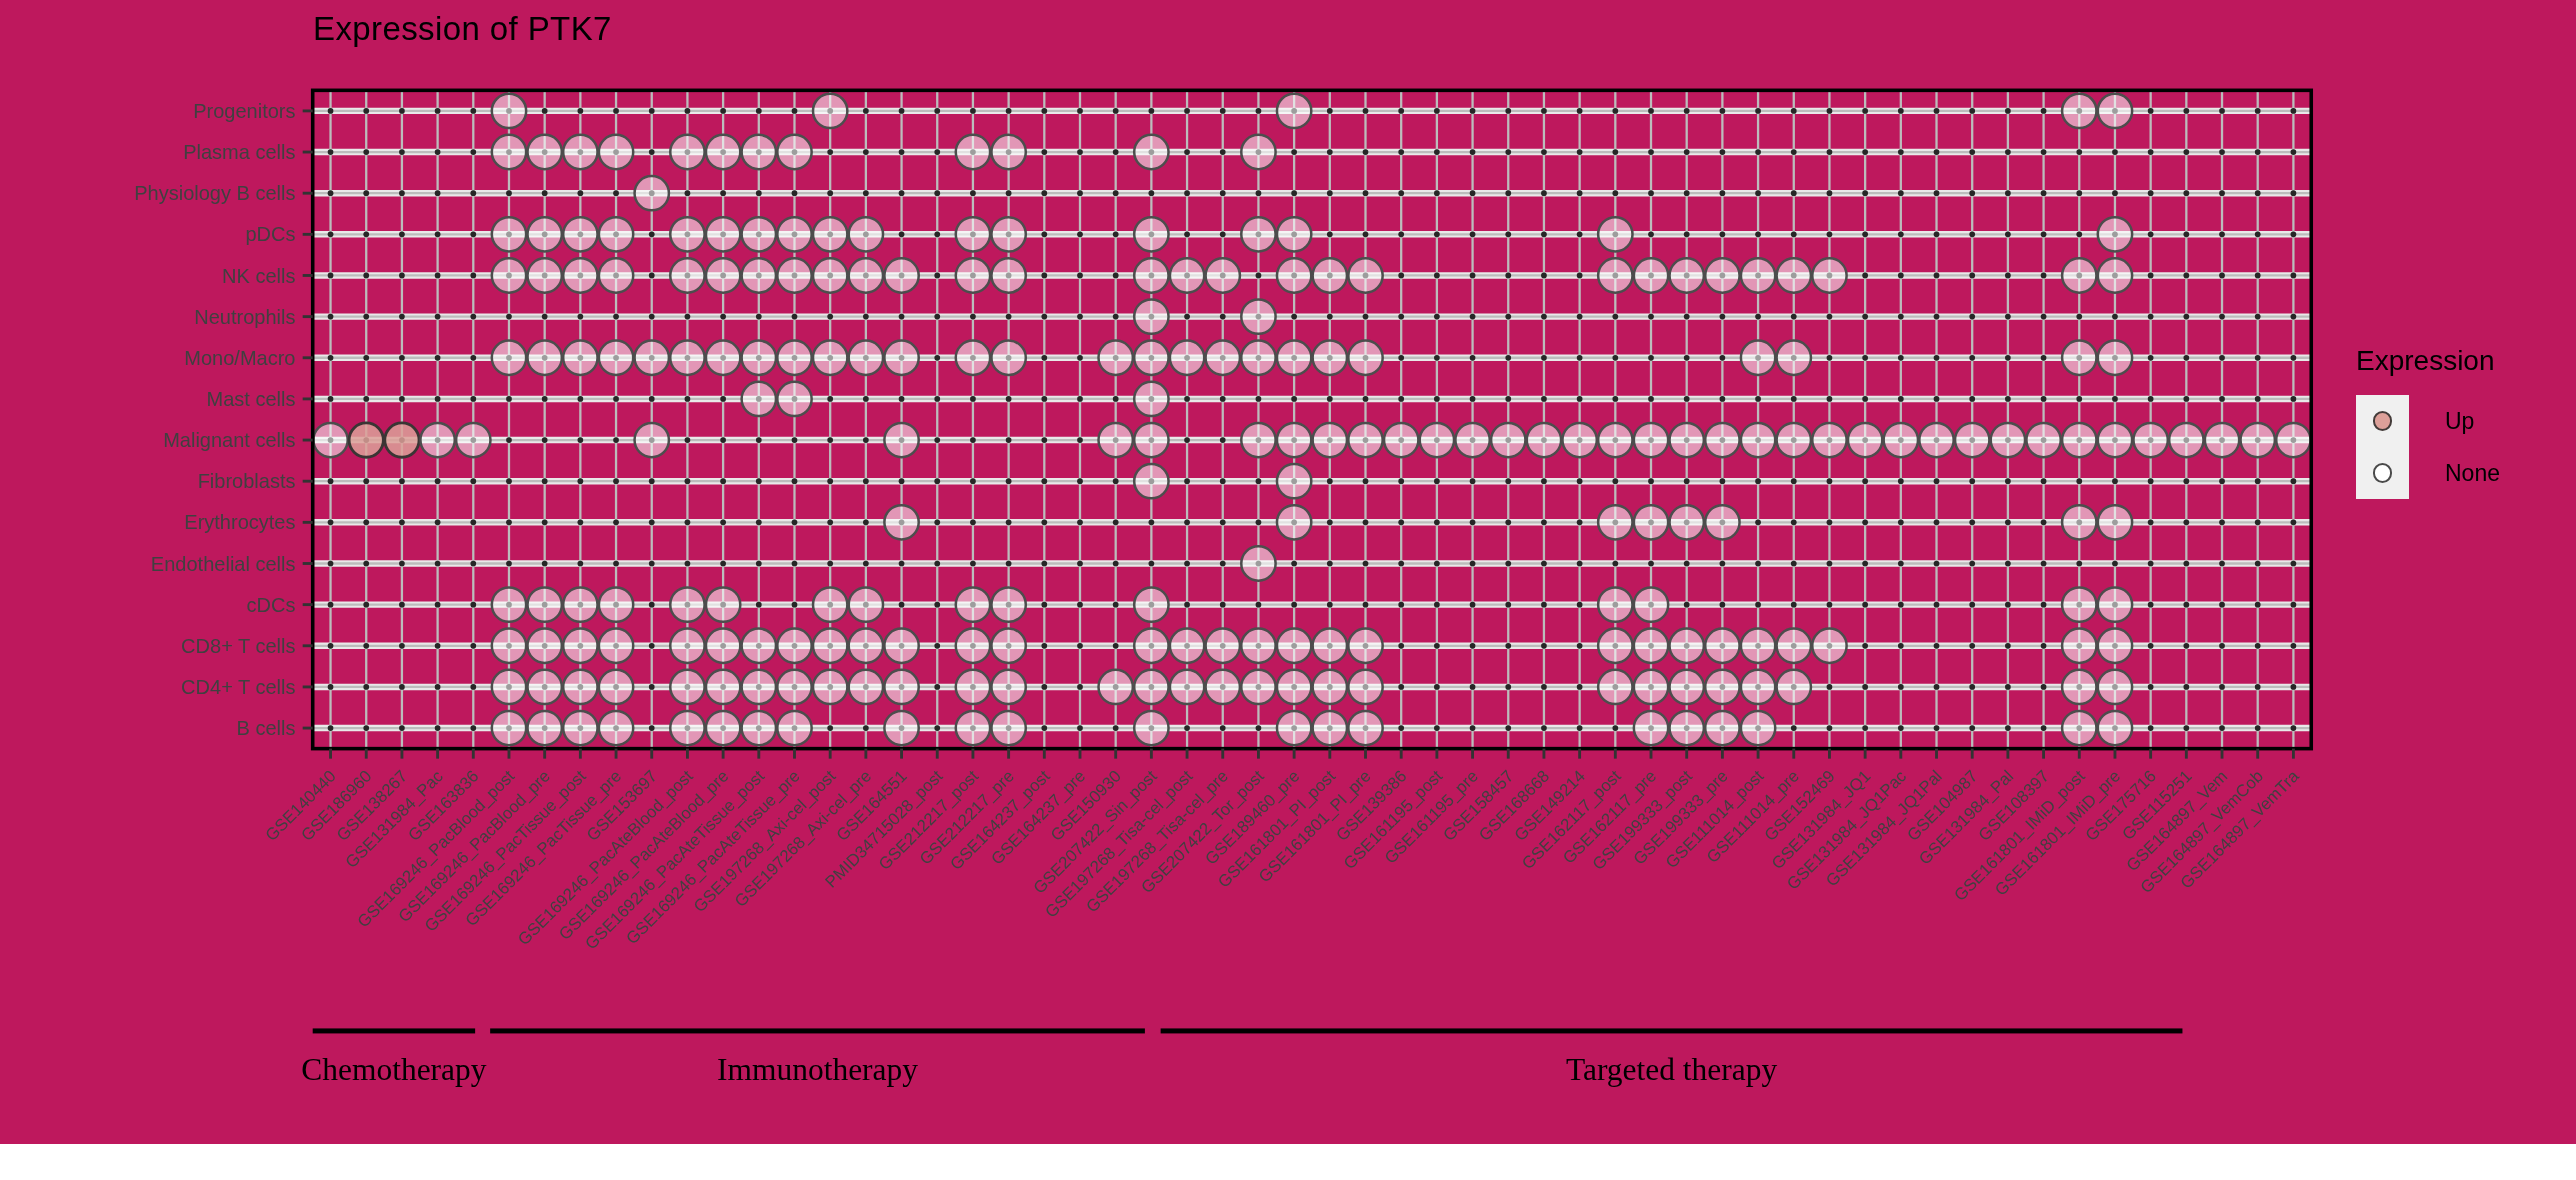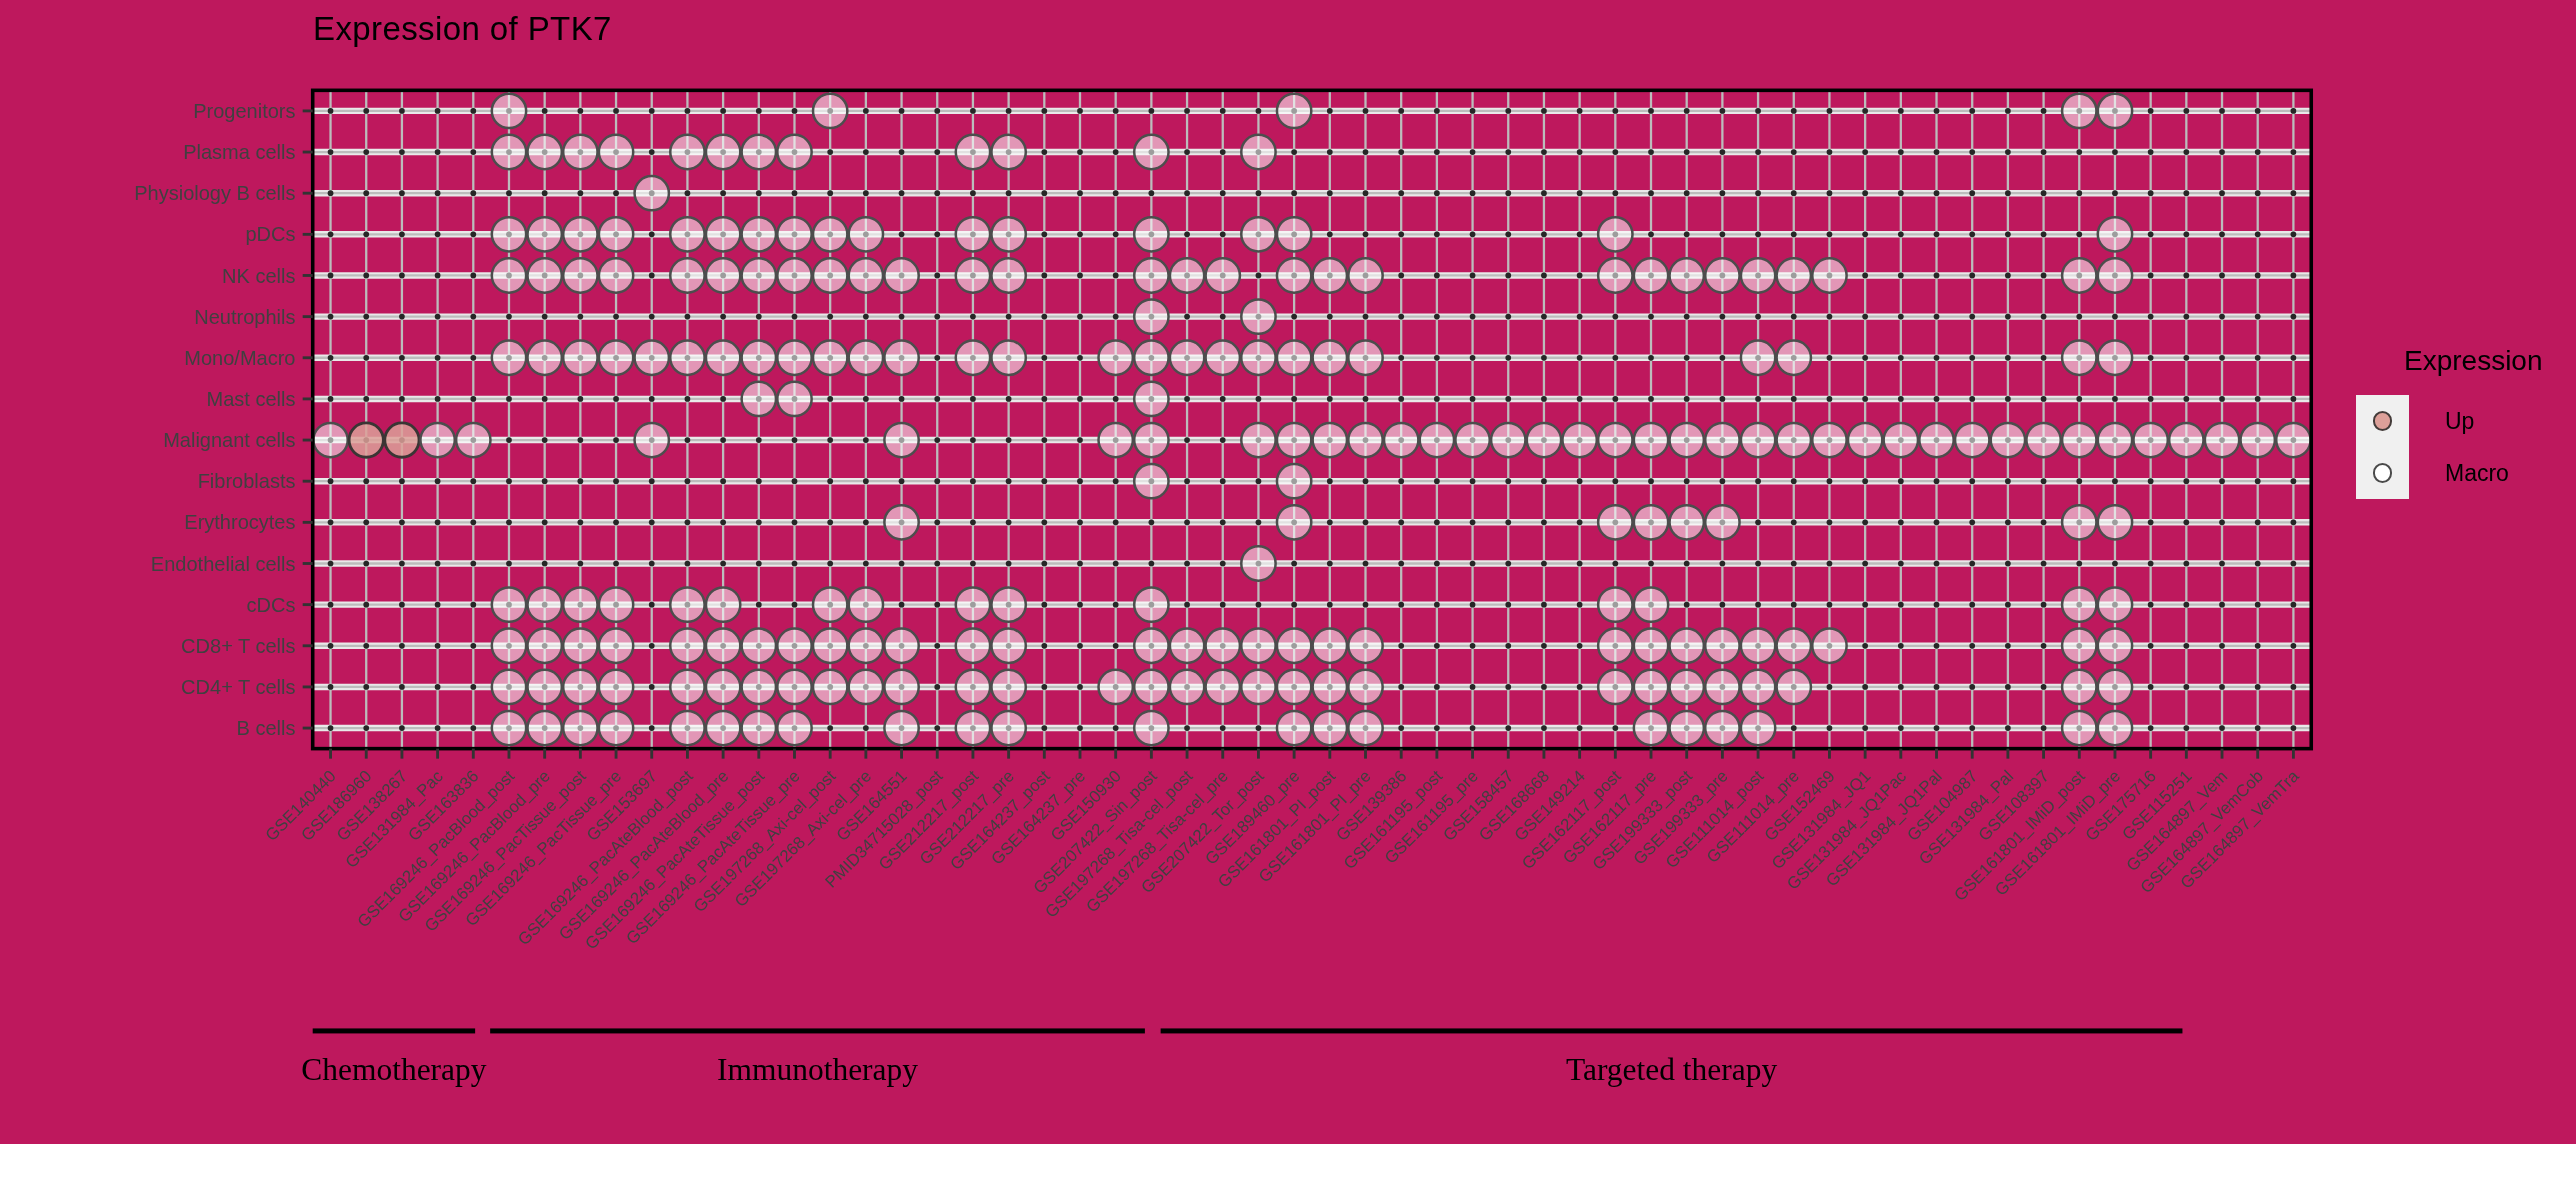--- a/index.html
+++ b/index.html
@@ -1,21 +1,21 @@
 <!DOCTYPE html>
 <html style="font-size:11.4px"><head>
 <meta charset="utf-8">
 <style>
   html,body{margin:0;padding:0;background:#fff;}
   .page{position:relative;width:2576px;height:1144px;background:#be185d;
         font-family:"Liberation Sans",sans-serif;overflow:hidden;}
   .chart-title{position:absolute;left:313px;top:10px;font-size:33px;color:#000;letter-spacing:0.4px;}
   #chart{position:absolute;left:0;top:0;}
   .legend{position:absolute;left:2356px;top:345px;width:215px;}
-  .legend-title{font-size:28px;color:#000;margin-left:48px;}
+  .legend-title{font-size:28px;color:#000;}
   .legend-box{position:absolute;left:0;top:50px;width:53px;height:104px;background:#f0f0f0;}
   .keycell{width:53px;height:52px;display:flex;align-items:center;justify-content:center;}
   .keydot{display:inline-block;width:15.7px;height:15.7px;border-radius:50%;border:2.9px solid #4a4a4a;}
   .keydot.up{background:#dda099;border-color:#433b39;}
   .keydot.none{background:#ffffff;}
   .legend-labels{position:absolute;left:69px;top:50px;}
   .legend-label{height:52px;display:flex;align-items:center;font-size:23px;color:#000;margin-left:20px;}
 </style>
 </head>
 <body>
@@ -1420,17 +1420,17 @@
     <div class="legend-box">
       <div class="keycell">
         <span class="keydot up"></span>
       </div>
       <div class="keycell">
         <span class="keydot none"></span>
       </div>
     </div>
     <div class="legend-labels">
       <div class="legend-label">Up</div>
-      <div class="legend-label">Macro</div>
+      <div class="legend-label">None</div>
     </div>
   </div>
 </div>
 
 
 </body></html>

